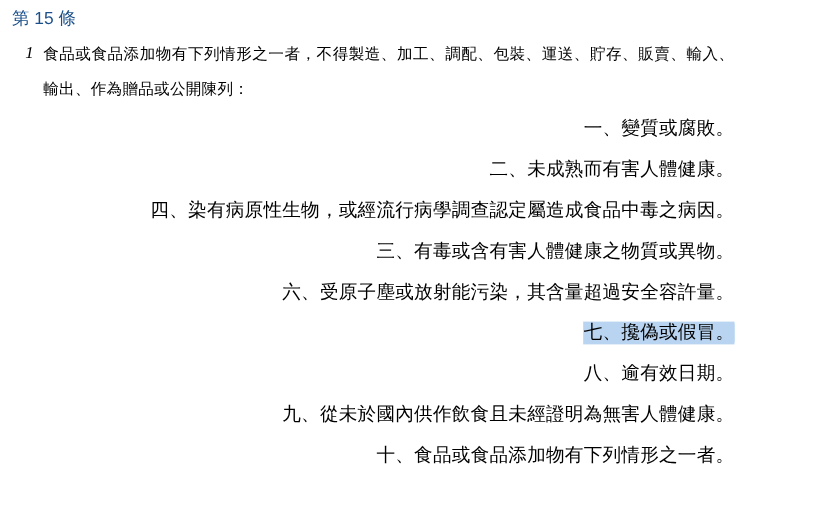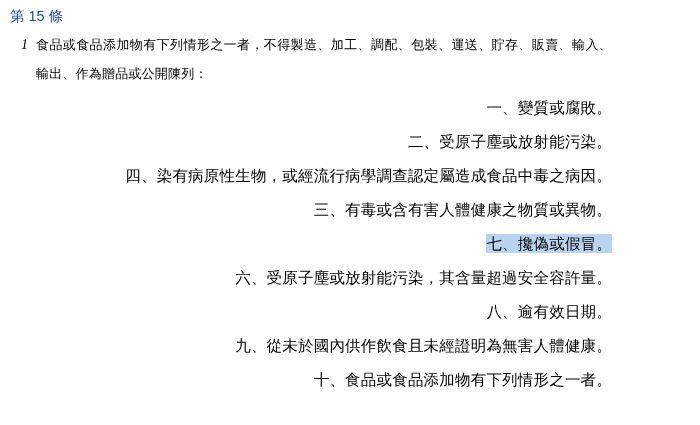--- a/index.html
+++ b/index.html
@@ -81,25 +81,25 @@
 
   <div class="article-heading">第 15 條</div>
 
   <div class="clause">
     <div class="clause-num">1</div>
     <div class="clause-body">
 
       <p class="para">食品或食品添加物有下列情形之一者，不得製造、加工、調配、包裝、運送、貯存、販賣、輸入、輸出、作為贈品或公開陳列：</p>
 
       <p class="item"><span class="txt">一、變質或腐敗。</span></p>
-      <p class="item"><span class="txt">二、受原子塵或放射能污染。</span></p>
+      <p class="item"><span class="txt">二、未成熟而有害人體健康。</span></p>
       <p class="item"><span class="txt">四、染有病原性生物，或經流行病學調查認定屬造成食品中毒之病因。</span></p>
       <p class="item"><span class="txt">三、有毒或含有害人體健康之物質或異物。</span></p>
+      <p class="item"><span class="txt">六、受原子塵或放射能污染，其含量超過安全容許量。</span></p>
       <p class="item highlight"><span class="txt">七、攙偽或假冒。</span></p>
-      <p class="item"><span class="txt">六、受原子塵或放射能污染，其含量超過安全容許量。</span></p>
       <p class="item"><span class="txt">八、逾有效日期。</span></p>
       <p class="item"><span class="txt">九、從未於國內供作飲食且未經證明為無害人體健康。</span></p>
       <p class="item"><span class="txt">十、食品或食品添加物有下列情形之一者。</span></p>
 
     </div>
   </div>
 
 </div>
 
 </body></html>

